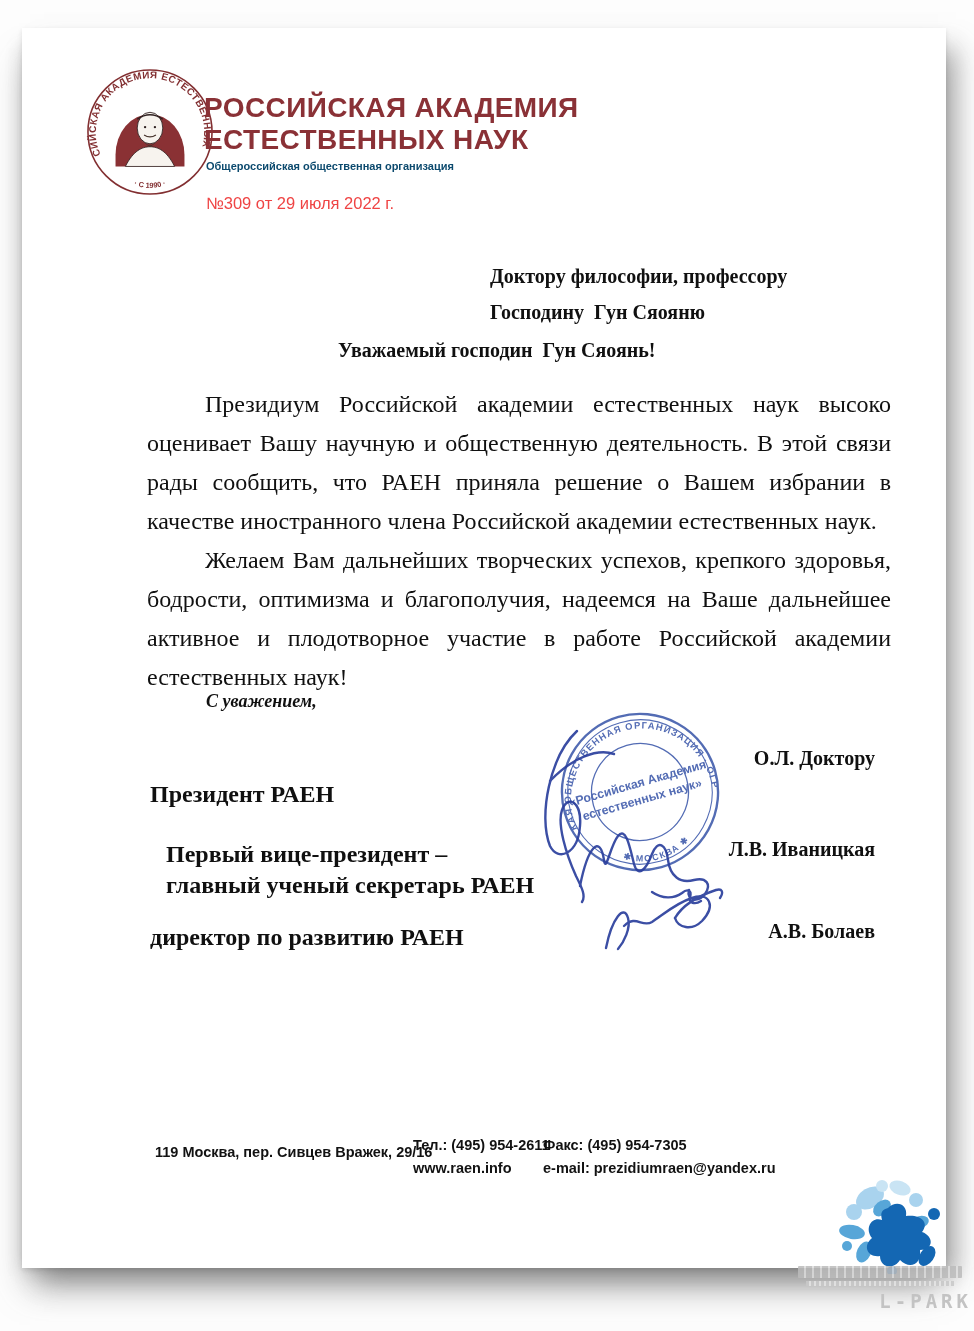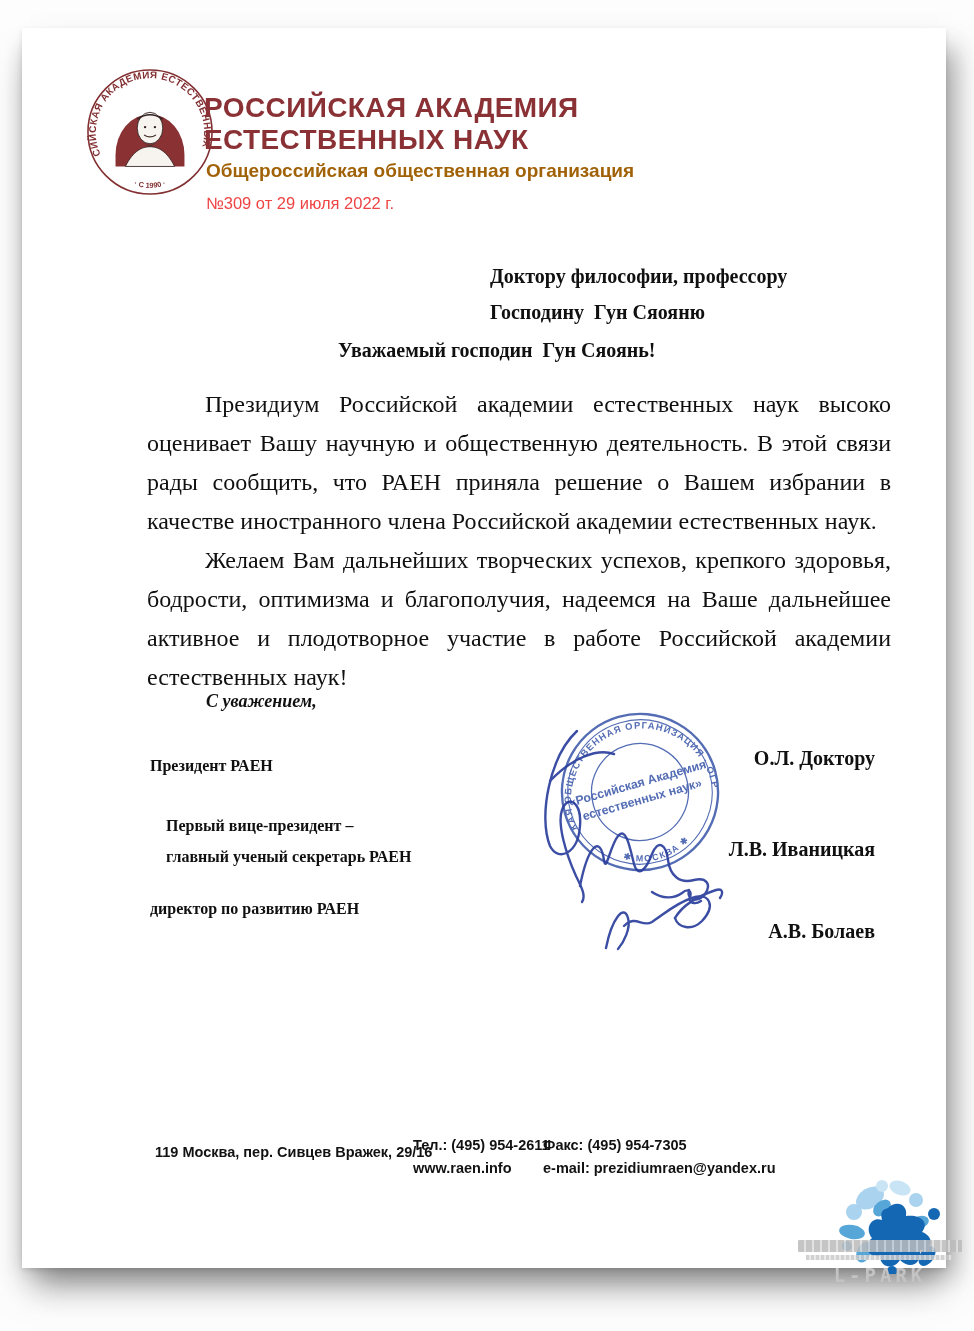--- a/index.html
+++ b/index.html
@@ -18,44 +18,44 @@
       0 26px 32px -8px rgba(95,95,95,.55);
   }
   .abs{position:absolute;}
   
   .org-name{
     left:182px;top:64px;
     font-size:28px;line-height:32px;font-weight:600;letter-spacing:.4px;
     color:#8a3136;
   }
   .org-subtitle{
-    left:184px;top:132px;font-size:19px;font-weight:700;color:#a16207;
+    left:184px;top:132px;font-size:11px;font-weight:700;color:#0c4a6e;
   }
   .ref-number{
     left:184px;top:166px;font-size:16.5px;font-weight:500;color:#ef4444;
   }
   
   .serif{font-family:"Liberation Serif",serif;color:#101010;}
   .pre{white-space:pre-wrap;}
   .recipient{
     left:468px;top:230px;font-size:20px;line-height:36px;font-weight:700;
   }
   .salutation{left:316px;top:311px;font-size:20px;font-weight:700;}
   .body-text{
     left:125px;top:357px;width:744px;
     font-size:24px;line-height:39px;text-align:justify;
   }
   .body-text p{margin:0;text-indent:58px;}
   .closing{left:184px;top:663px;font-size:18px;font-style:italic;font-weight:bold;}
-  .sig-title{font-size:16px;line-height:31px;font-weight:700;}
+  .sig-title{font-size:24px;line-height:31px;font-weight:700;margin-top:29px;}
   .sig-name{font-size:20px;font-weight:700;width:260px;text-align:right;}
   
   .footer-col{font-size:14.5px;line-height:23px;font-weight:700;color:#121212;}
   
-  .watermark{left:788px;top:1240px;width:184px;text-align:center;}
+  .watermark{left:788px;top:1266px;width:184px;text-align:right;}
   .wm-line1{width:164px;height:12px;margin:0 auto;border-radius:1px;
     background:repeating-linear-gradient(90deg,#bcbcbc 0 6px,#dedede 6px 8px);
     filter:blur(.4px);opacity:.85;}
   .wm-line2{width:148px;height:5px;margin:3px auto 0;
     background:repeating-linear-gradient(90deg,#c9c9c9 0 3px,#e6e6e6 3px 5px);
     filter:blur(.4px);opacity:.85;}
   .wm-brand{font-family:"DejaVu Sans Mono",monospace;font-weight:700;
     font-size:19px;letter-spacing:4px;color:#c3c3c3;margin-top:4px;}
   svg text{font-family:"Liberation Sans",sans-serif;}
 </style>

